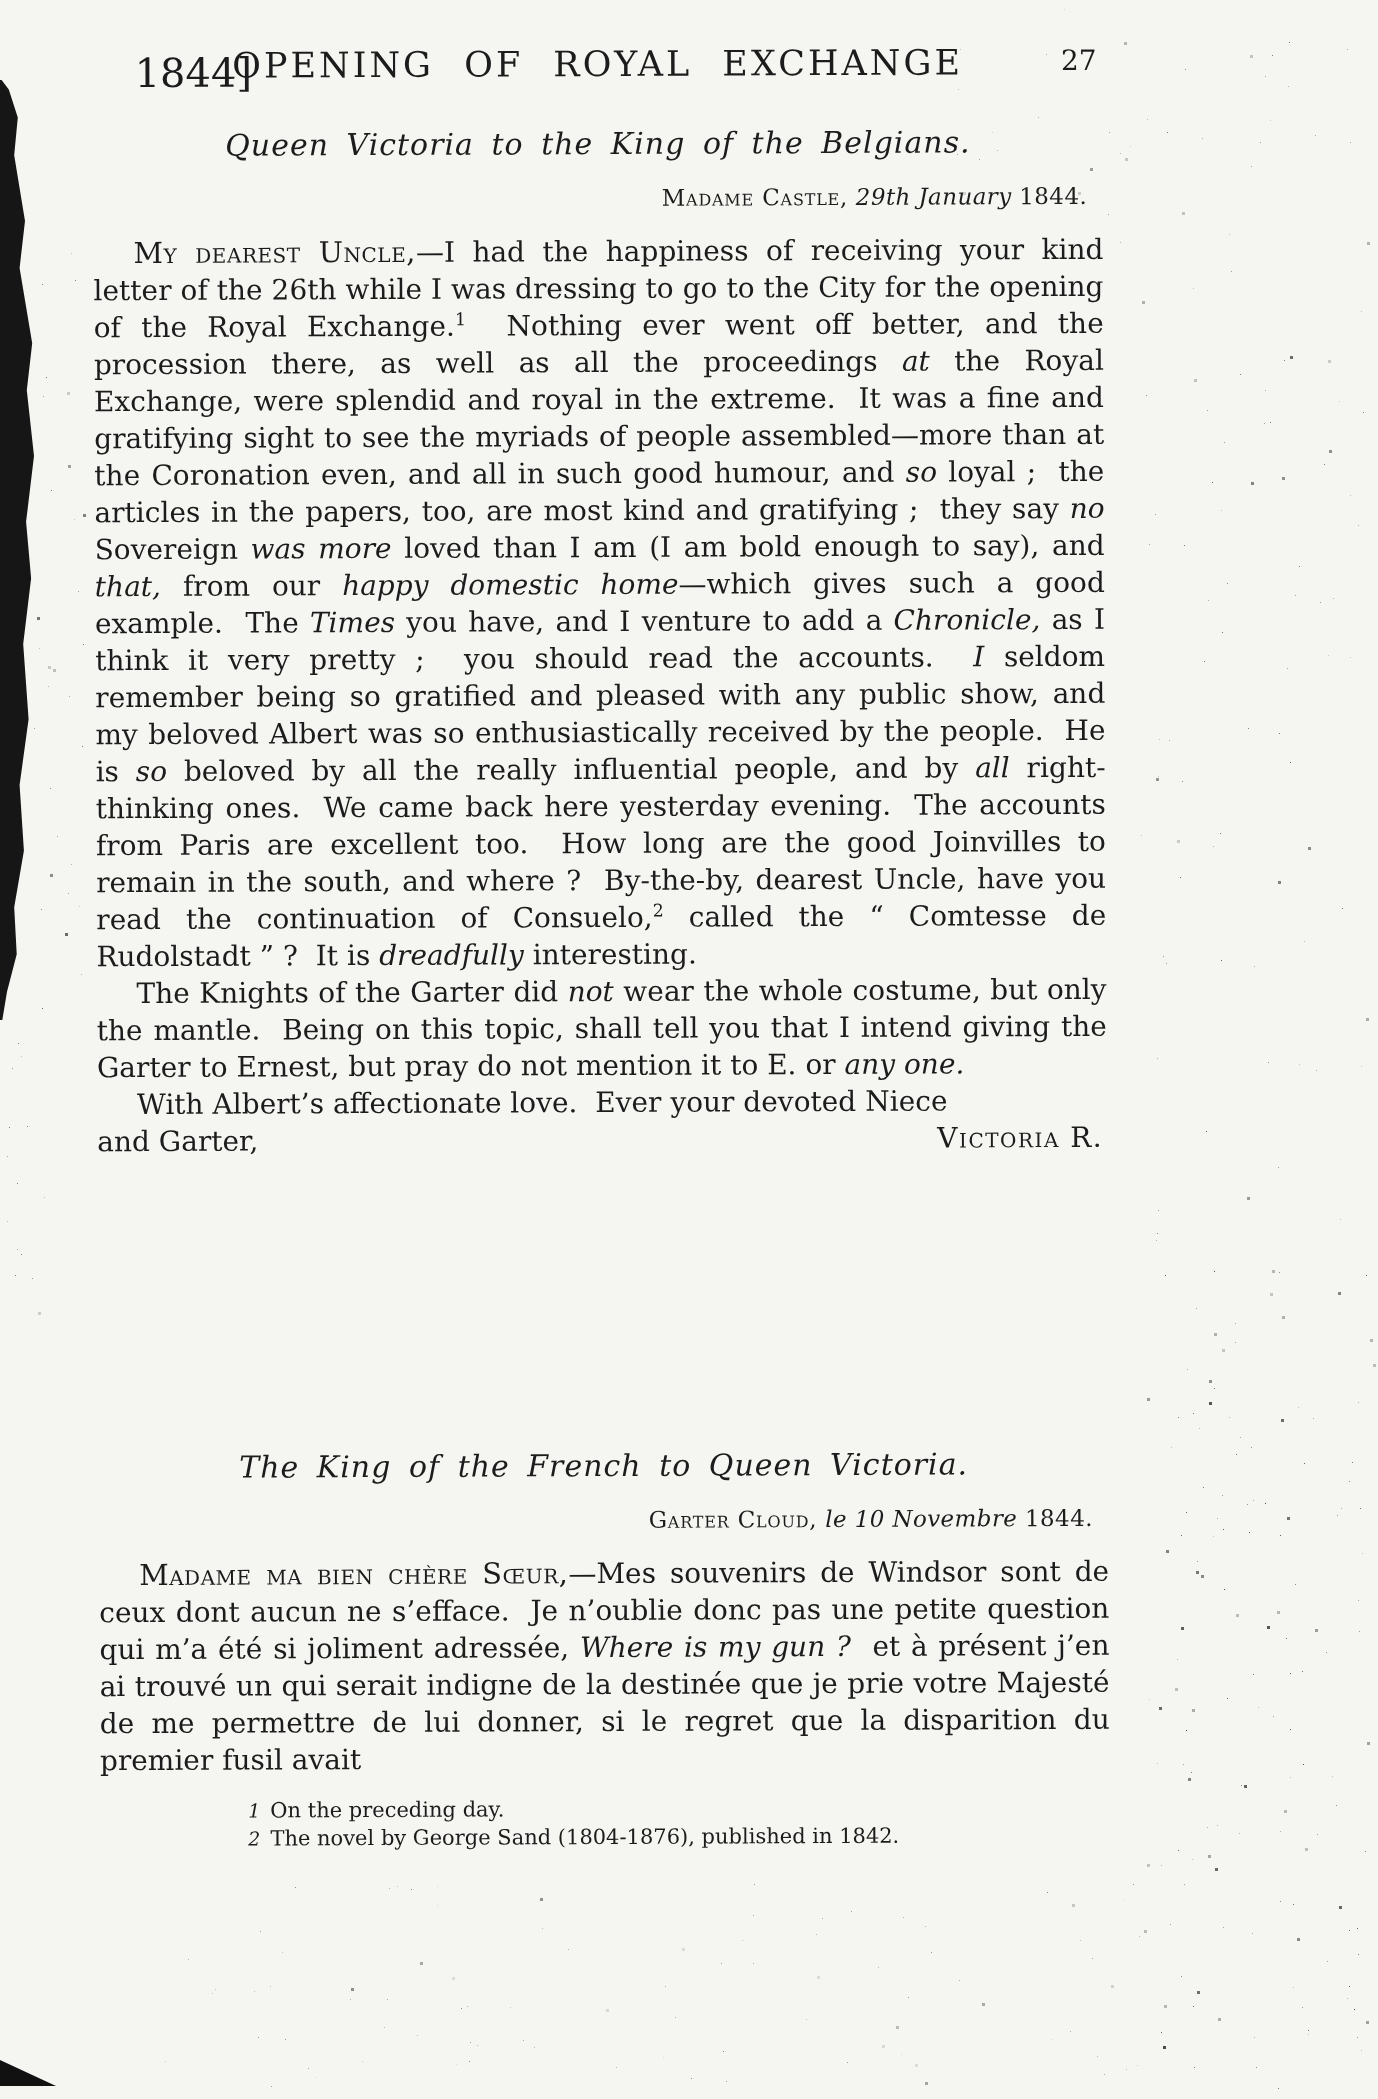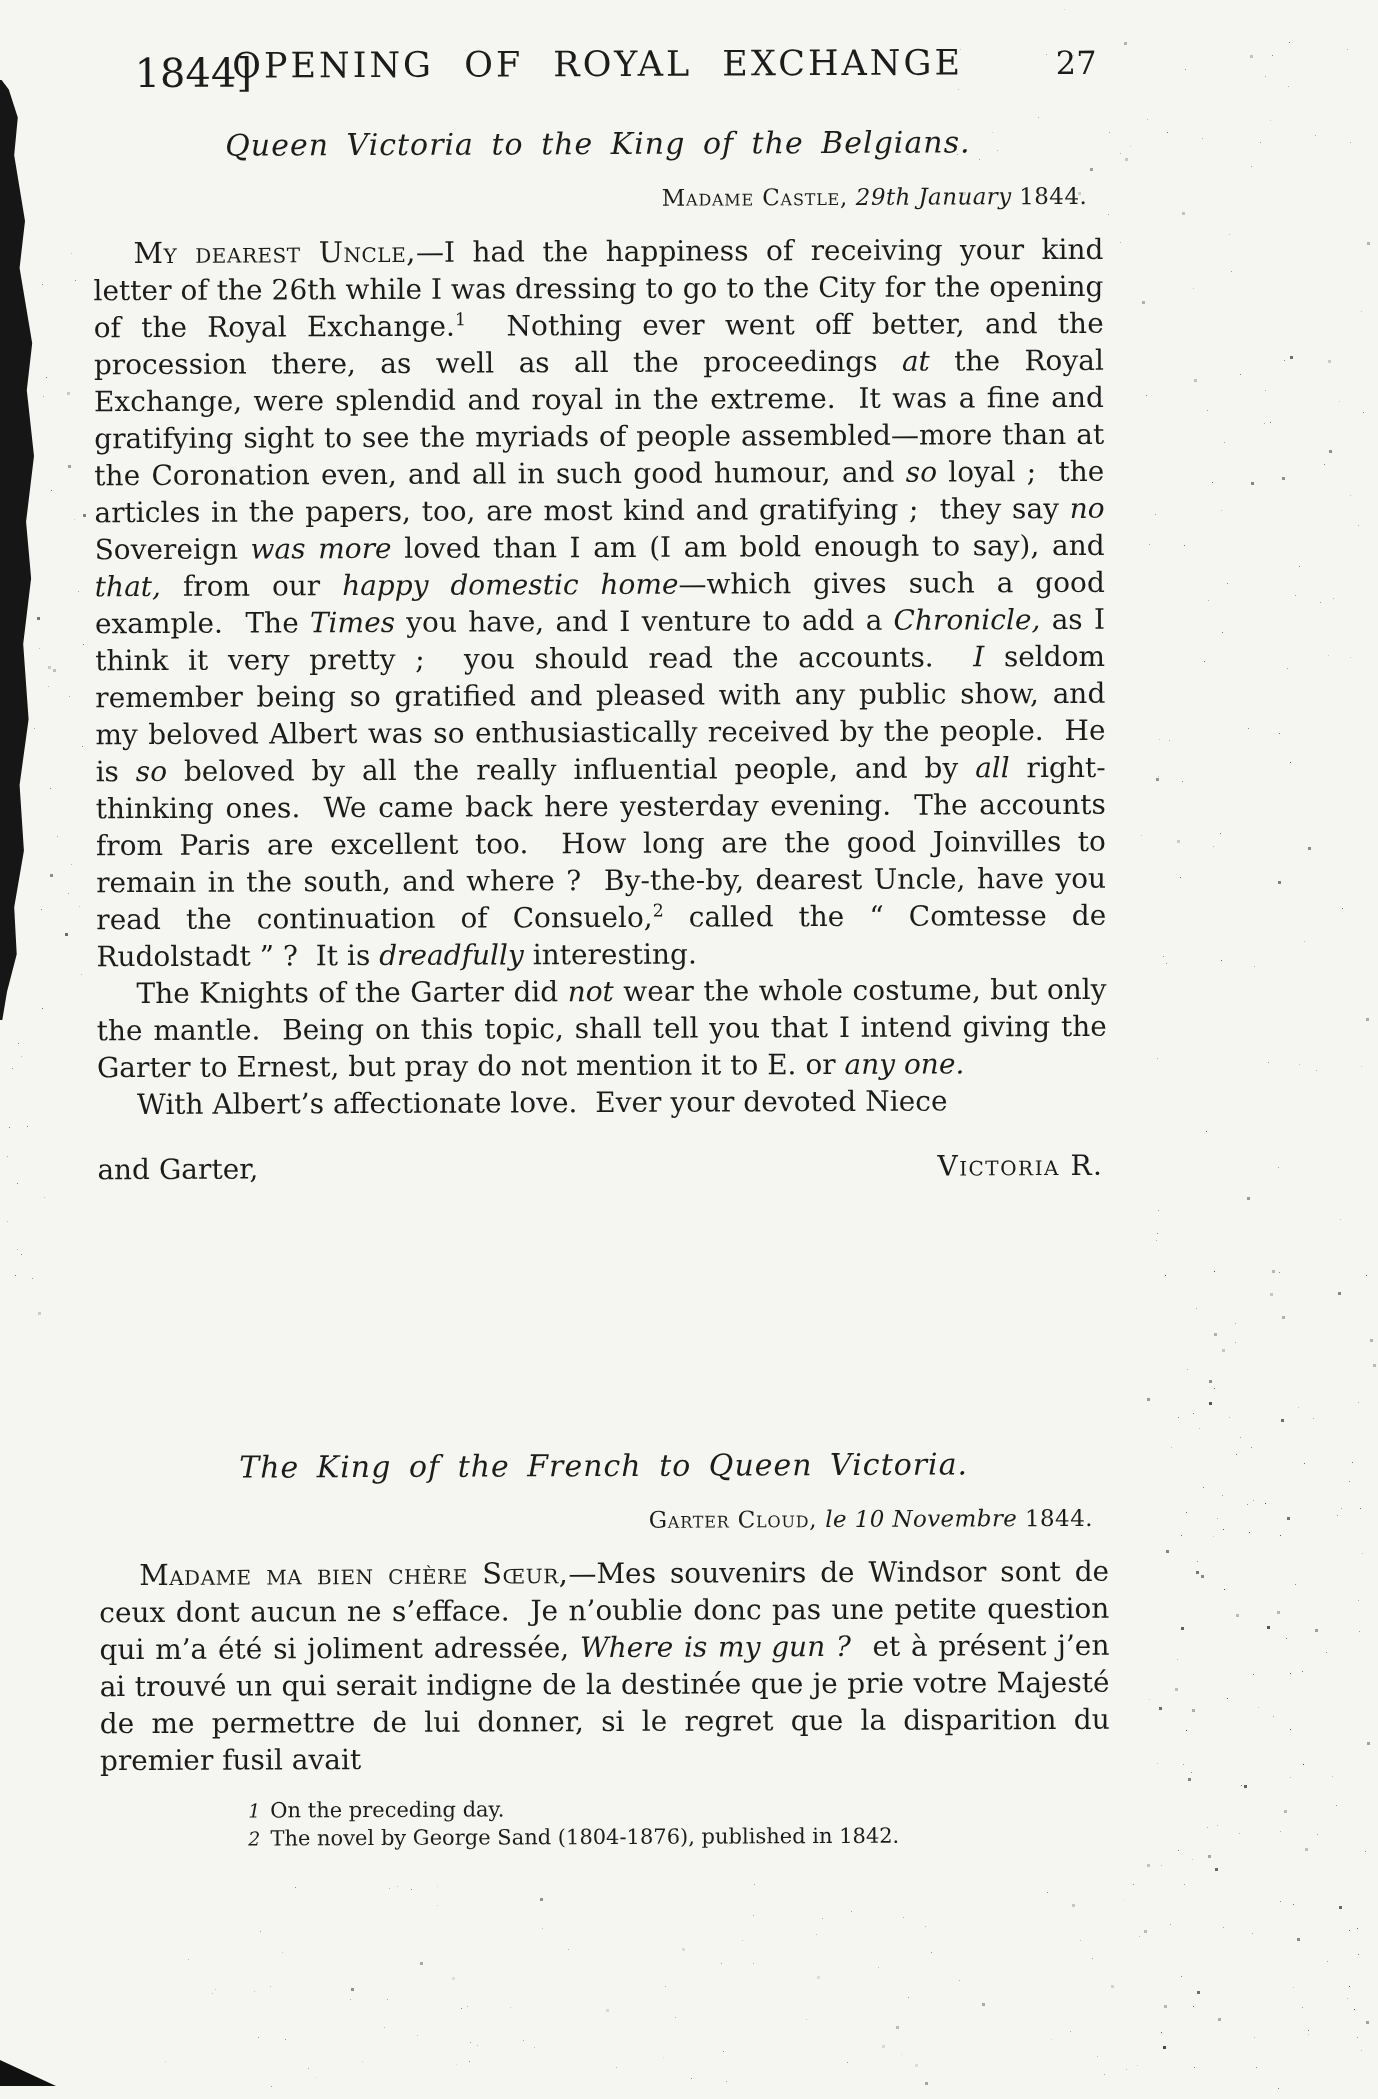--- a/index.html
+++ b/index.html
@@ -14,21 +14,21 @@
   .content{
     position:absolute;left:95px;top:0;width:1010px;height:100%;
     transform:rotate(-0.25deg);
     transform-origin:50% 30%;
   }
   
   .running-head{position:absolute;top:44px;left:0;right:0;height:48px;}
   .rh-year{position:absolute;left:42px;top:4px;font-size:40px;}
   .rh-title{position:absolute;left:50%;transform:translateX(-50%);top:0;
     font-size:35px;letter-spacing:3px;word-spacing:16px;white-space:nowrap;}
-  .rh-page{position:absolute;right:6px;top:2px;font-size:32px;}
+  .rh-page{position:absolute;right:6px;top:2px;font-size:28px;}
   
   .letter{position:absolute;left:0;right:0;}
   .letter1{top:126px;}
   .letter2{top:1448px;}
   .letter-heading{
     text-align:center;font-style:italic;font-size:30px;
     letter-spacing:1px;word-spacing:7px;
   }
   .dateline{
     text-align:right;font-size:23px;margin-top:24px;margin-right:16px;
@@ -42,21 +42,21 @@
   }
   .indent{text-indent:40px;}
   .body-par .sc,.sc{font-variant:small-caps;}
   .body-par .sc{font-size:1.03em;letter-spacing:.5px;}
   sup{font-size:62%;vertical-align:super;line-height:0;}
   em{font-style:italic;}
   .closing-row{
     display:flex;justify-content:space-between;align-items:baseline;
     font-size:28px;line-height:37px;padding-right:4px;
   }
-  .signature{font-variant:small-caps;letter-spacing:1.5px;margin-top:28px;}
+  .signature{font-variant:small-caps;letter-spacing:1.5px;}
   .footnotes{margin-top:18px;margin-left:148px;font-size:21px;line-height:28px;}
   .fn-num{font-size:19px;margin-right:10px;font-style:italic;}
   
   .blob{
     position:absolute;left:-2px;top:80px;width:36px;height:940px;
     background:#161616;
     clip-path:polygon(10% 0%,30% 1%,55% 4%,45% 8%,75% 15%,60% 20%,95% 28%,
       80% 33%,100% 40%,78% 47%,92% 53%,70% 60%,85% 68%,60% 75%,72% 82%,
       45% 88%,52% 93%,25% 97%,12% 100%,0% 100%,0% 0%);
   }

